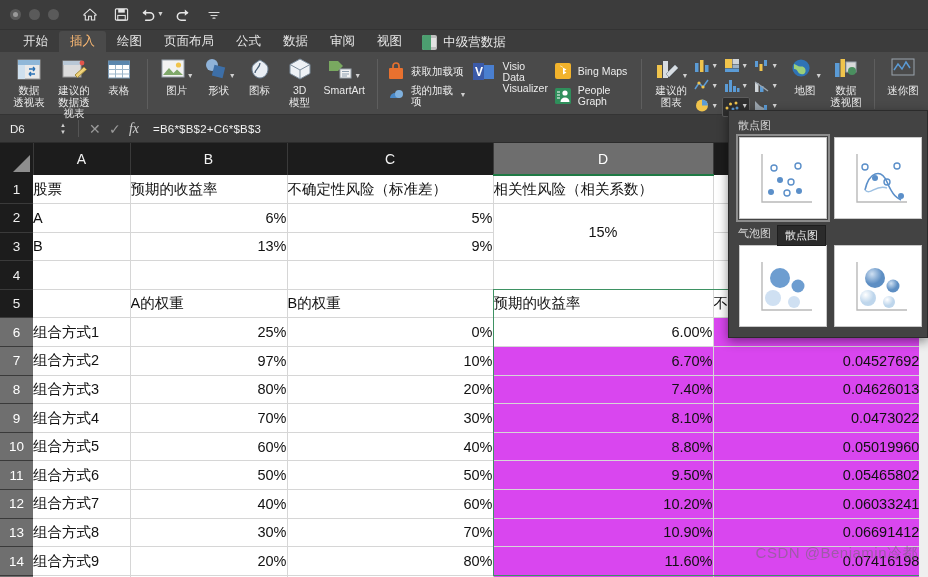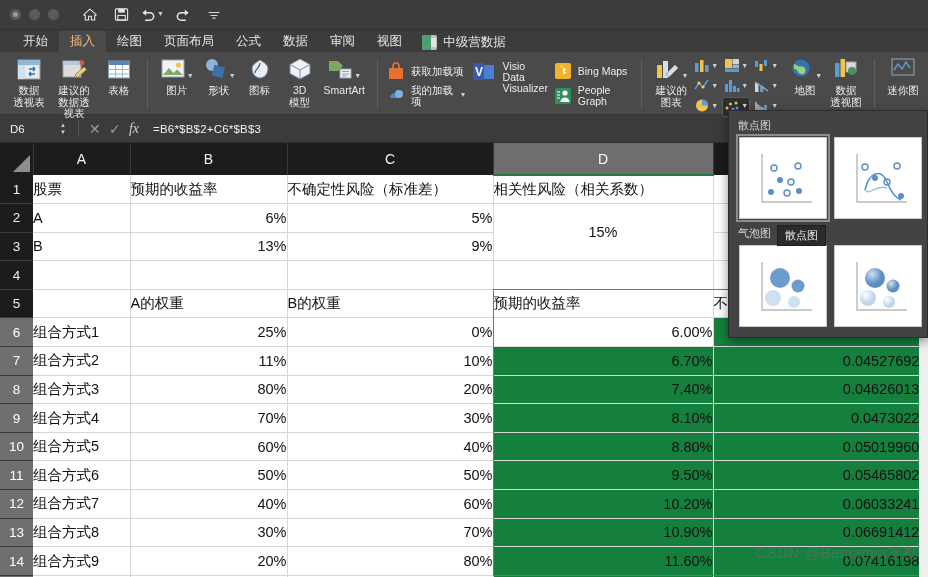--- a/index.html
+++ b/index.html
@@ -108,21 +108,21 @@
     border-bottom:1px solid #3a3a3a; font-weight:normal;
   }
   .rowhead.selrow { background:#6f6f6f; color:#ffffff; }
   td.cell {
     height:28.6px; background:#ffffff; color:#111; font-size:14.5px;
     border-right:1px solid #d6d6d6; border-bottom:1px solid #d6d6d6;
     padding:0 5px; white-space:nowrap; overflow:hidden; vertical-align:middle;
   }
   td.cell.r { text-align:right; }
   td.cell.c { text-align:center; }
-  td.cell.sel { background:#15803d; }
+  td.cell.sel { background:#d946ef; }
   td.cell.active { background:#ffffff; }
   .colA{width:97px;} .colB{width:157px;} .colC{width:206px;} .colD{width:220px;} .colE{width:215px;}
   .selbox {
     position:absolute; border:1.6px solid #3e9263; pointer-events:none;
   }
   .watermark {
     position:absolute; right:10px; bottom:18px; color:rgba(110,110,110,.55);
     font-size:15px; letter-spacing:.5px; pointer-events:none; white-space:nowrap;
   }
   .vscroll {
@@ -594,21 +594,21 @@
           <th class="rowhead selrow">6</th>
           <td class="cell">组合方式1</td>
           <td class="cell r">25%</td>
           <td class="cell r">0%</td>
           <td class="cell r active">6.00%</td>
           <td class="cell r sel">0.05</td>
         </tr>
         <tr>
           <th class="rowhead selrow">7</th>
           <td class="cell">组合方式2</td>
-          <td class="cell r">11%</td>
+          <td class="cell r">97%</td>
           <td class="cell r">10%</td>
           <td class="cell r sel">6.70%</td>
           <td class="cell r sel">0.045276926</td>
         </tr>
         <tr>
           <th class="rowhead selrow">8</th>
           <td class="cell">组合方式3</td>
           <td class="cell r">80%</td>
           <td class="cell r">20%</td>
           <td class="cell r sel">7.40%</td>

